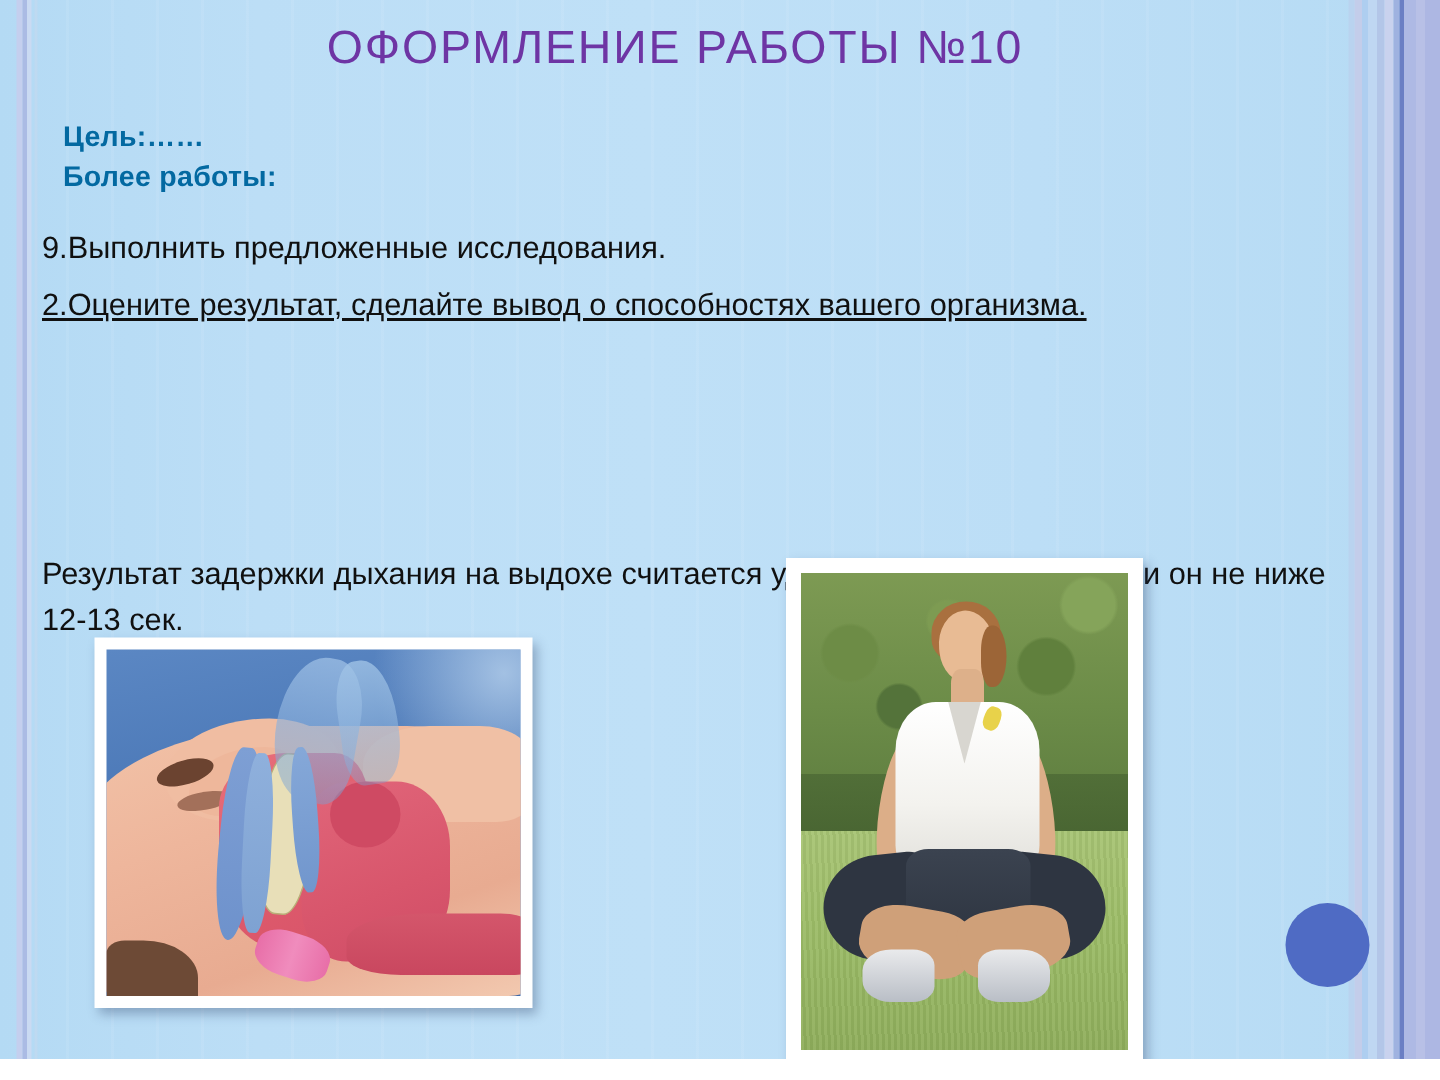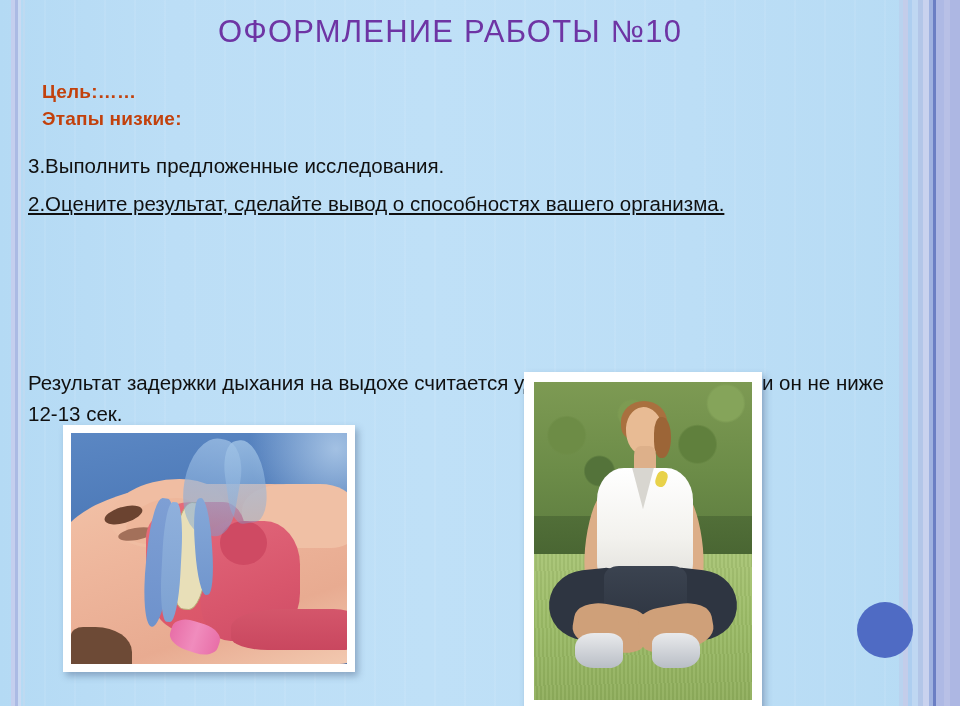--- a/index.html
+++ b/index.html
@@ -82,21 +82,21 @@
     letter-spacing: 1.2px;
     font-variant: small-caps;
     text-transform: none;
     white-space: nowrap;
   }
 
   
   .lead {
     position: absolute;
     left: 42px;
-    color: #c2410c;
+    color: #0369a1;
     font-size: 19px;
     font-weight: bold;
     letter-spacing: .2px;
     white-space: nowrap;
   }
   .lead-1 { top: 81px; }
   .lead-2 { top: 108px; }
 
   .para {
     position: absolute;
@@ -441,23 +441,23 @@
   <div class="right-band rb6"></div>
   <div class="right-band rb7"></div>
   <div class="right-band rb8"></div>
   <div class="right-band rb9"></div>
   <div class="right-band rb10"></div>
   <div class="right-band rb11"></div>
 
   <div class="title">ОФОРМЛЕНИЕ  РАБОТЫ №10</div>
 
   <div class="lead lead-1">Цель:……</div>
-  <div class="lead lead-2">Этапы низкие:</div>
-
-  <div class="para p1">3.Выполнить предложенные исследования.</div>
+  <div class="lead lead-2">Более работы:</div>
+
+  <div class="para p1">9.Выполнить предложенные исследования.</div>
   <div class="para p2">2.Оцените результат, сделайте вывод о способностях вашего организма.</div>
   <div class="para p4">Результат задержки дыхания на выдохе считается удовлетворительным, если он не ниже 12-13 сек.</div>
 
   <div class="frame frame-left">
     <div class="photo airway">
       <div class="aw-glow"></div>
       <div class="aw-face"></div>
       <div class="aw-chin"></div>
       <div class="aw-forehead"></div>
       <div class="aw-nosebridge"></div>

